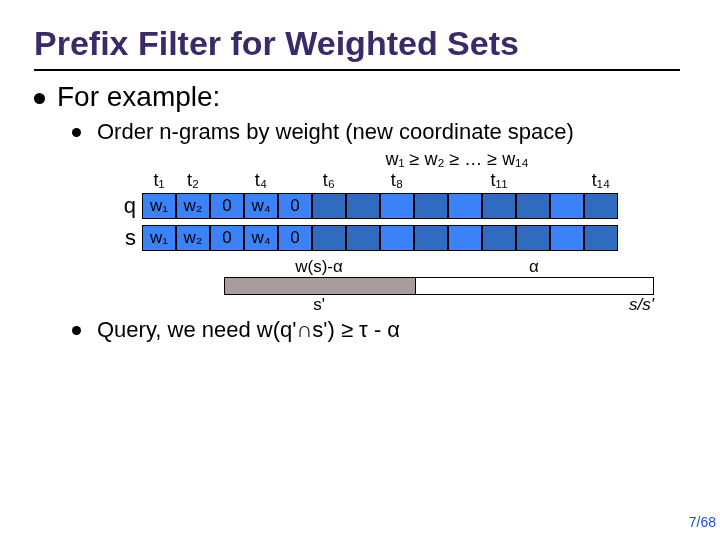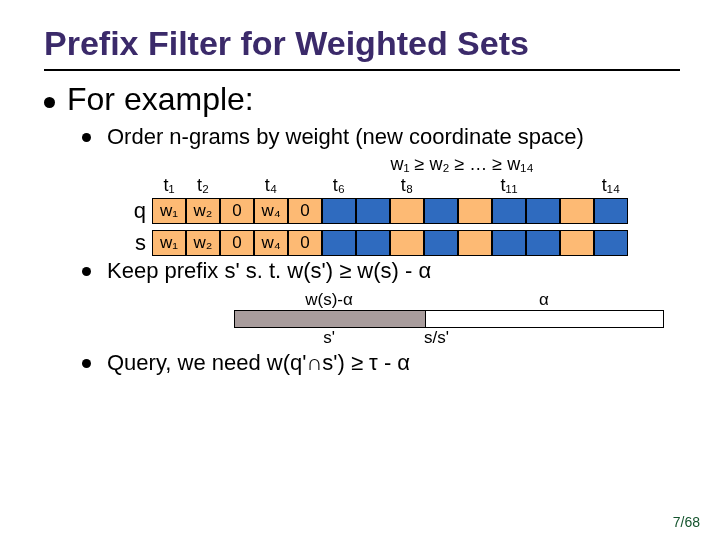--- a/index.html
+++ b/index.html
@@ -6,36 +6,36 @@
     margin: 0;
     padding: 0;
     width: 720px;
     height: 540px;
     font-family: Arial, Helvetica, sans-serif;
     background: #fff;
     color: #000;
     position: relative;
   }
   .slide {
-    padding: 24px 40px 0 44px;
+    padding: 24px 40px 0 34px;
     box-sizing: border-box;
   }
   .title {
     font-size: 34px;
     font-weight: bold;
     color: #3b2a6a;
     border-bottom: 2px solid #000;
     padding-bottom: 6px;
     margin-bottom: 10px;
   }
   .bullet-row {
     display: flex;
     align-items: baseline;
     gap: 12px;
-    font-size: 32px;
+    font-size: 28px;
     margin: 4px 0 6px 0;
   }
   .bullet-row.sub {
     font-size: 22px;
     margin-left: 38px;
     margin-top: 2px;
     margin-bottom: 2px;
     gap: 16px;
   }
   .disc {
@@ -80,21 +80,21 @@
     width: 34px;
     height: 26px;
     border: 1px solid #000;
     box-sizing: border-box;
     display: flex;
     align-items: center;
     justify-content: center;
     font-size: 17px;
   }
   .blue { background: #2f6bbf; }
-  .white { background: #fdba74; }
+  .white { background: #3b82f6; }
   
   .bar-wrap {
     margin-left: 190px;
     margin-top: 6px;
     margin-bottom: 2px;
   }
   .bar-labels-top {
     display: flex;
     font-size: 17px;
   }
@@ -114,27 +114,27 @@
   }
   .bar-seg2 {
     flex: 1;
     background: #fff;
   }
   .bar-labels-bot {
     display: flex;
     font-size: 17px;
   }
   .bar-labels-bot .l1 { width: 190px; text-align: center; }
-  .bar-labels-bot .l2 { width: 240px; text-align: left; }
+  .bar-labels-bot .l2 { width: 240px; text-align: right; font-style: italic; }
   .page-num {
     position: absolute;
-    right: 20px;
+    right: 4px;
     bottom: 10px;
     font-size: 14px;
-    color: #14532d;
+    color: #1d4ed8;
   }
 </style>
 </head>
 <body>
 
 <div class="slide">
   <div class="title">Prefix Filter for Weighted Sets</div>
 
   <div class="bullet-row">
     <span class="disc"></span>
@@ -195,24 +195,20 @@
       <div class="cell blue"></div>
       <div class="cell white"></div>
       <div class="cell blue"></div>
       <div class="cell white"></div>
       <div class="cell blue"></div>
       <div class="cell blue"></div>
       <div class="cell white"></div>
       <div class="cell blue"></div>
     </div>
 
-  <div class="bullet-row sub">
-    <span class="disc sm"></span>
-    <span>Keep prefix s' s. t. w(s') ≥ w(s) - α</span>
-  </div>
 
   <div class="bar-wrap">
     <div class="bar-labels-top">
       <div class="l1">w(s)-α</div>
       <div class="l2">α</div>
     </div>
     <div class="bar-box">
       <div class="bar-seg1"></div>
       <div class="bar-seg2"></div>
     </div>

